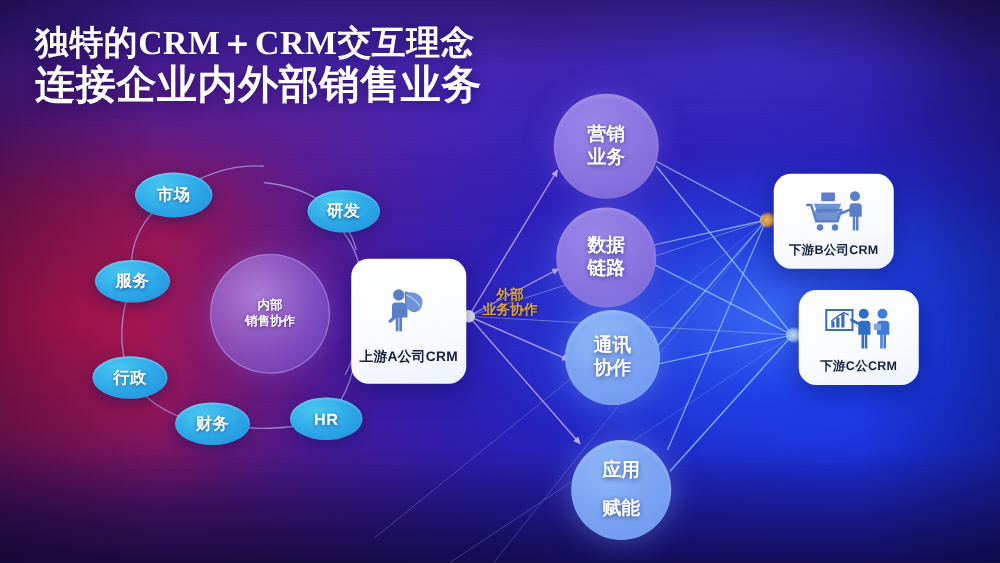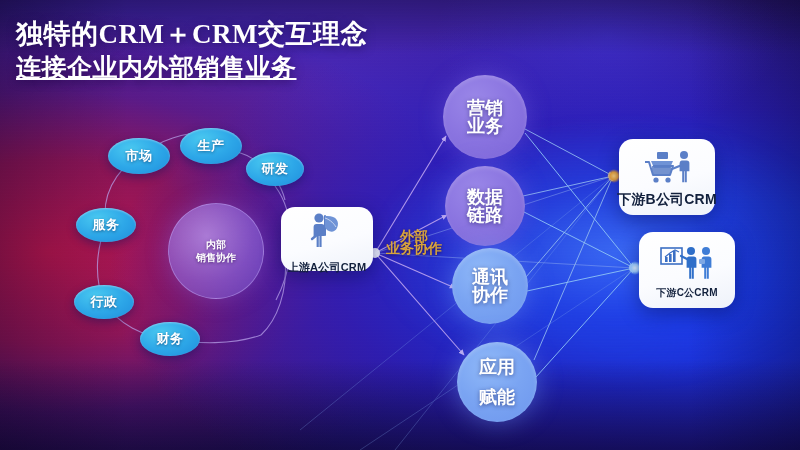--- a/index.html
+++ b/index.html
@@ -42,32 +42,32 @@
   }
   .bg-noise{
     position:absolute;inset:0;
     opacity:.10;
     background-image:
       repeating-linear-gradient(0deg, rgba(255,255,255,.05) 0px, rgba(255,255,255,.05) 1px, rgba(0,0,0,0) 1px, rgba(0,0,0,0) 3px);
   }
 
   
   .title{
-    position:absolute;left:16px;top:18px;
+    position:absolute;left:28px;top:18px;
     color:#ffffff;
     font-family:"Liberation Serif","DejaVu Serif",serif;
     font-weight:700;
     font-size:27px;
     line-height:33px;
     letter-spacing:.5px;
     text-shadow:0 2px 10px rgba(20,0,60,.55);
     white-space:nowrap;
   }
   .title .line{display:block;}
-  .title .line2{font-size:25px;text-decoration:underline;}
+  .title .line2{font-size:32px;}
 
   
   svg.overlay{position:absolute;inset:0;width:800px;height:450px;overflow:visible;}
 
   
   .enode{
     position:absolute;
     display:flex;align-items:center;justify-content:center;
     border-radius:50%;
     color:#ffffff;
@@ -88,21 +88,21 @@
     border:1px solid rgba(200,175,250,.45);
     box-shadow:0 0 22px rgba(150,110,230,.35);
     text-shadow:0 1px 3px rgba(40,0,70,.6);
   }
 
   
   .mcircle{
     position:absolute;
     display:flex;flex-direction:column;align-items:center;justify-content:center;
     border-radius:50%;
-    color:#ffffff;font-weight:700;font-size:18px;line-height:18px;
+    color:#ffffff;font-weight:700;font-size:15px;line-height:18px;
     text-align:center;
     text-shadow:0 1px 4px rgba(10,10,70,.5);
   }
   .mc-purple{
     background:radial-gradient(circle at 38% 30%, #9a87e8 0%, #8a74e0 50%, #7c66d8 100%);
     box-shadow:0 0 24px rgba(130,105,230,.40), inset 0 2px 4px rgba(255,255,255,.18);
   }
   .mc-blue{
     background:radial-gradient(circle at 38% 30%, #8fb8f8 0%, #7aa4f2 48%, #6d96ee 100%);
     box-shadow:0 0 26px rgba(120,160,250,.45), inset 0 2px 4px rgba(255,255,255,.22);
@@ -118,21 +118,21 @@
   }
   .card .cicon{display:flex;align-items:center;justify-content:center;}
   .card .clabel{
     color:#12203c;font-weight:700;letter-spacing:.2px;white-space:nowrap;
   }
 
   
   .goldlabel{
     position:absolute;
     color:#d8a33c;
-    font-weight:700;font-size:14px;line-height:12px;
+    font-weight:700;font-size:11px;line-height:12px;
     text-align:center;
     text-shadow:0 1px 3px rgba(30,10,60,.8);
     white-space:nowrap;
   }
 </style>
 </head>
 <body>
 
 <div id="stage">
 
@@ -213,40 +213,40 @@
     <circle cx="614" cy="176" r="7" fill="url(#hotspotGold)"></circle>
     <circle cx="635" cy="268" r="7" fill="url(#hotspotBlue)"></circle>
     <circle cx="375" cy="253" r="5" fill="#f4f7ff" opacity="0.92"></circle>
   </svg>
 
   <div class="hub" style="left:168px;top:203px;width:94px;height:94px;">
     <span>内部</span>
     <span>销售协作</span>
   </div>
 
-  <div class="enode" style="left:180px;top:128px;width:62px;height:36px;">
-      <span>生产</span>
-    </div>
   <div class="enode" style="left:246px;top:152px;width:58px;height:34px;">
       <span>研发</span>
     </div>
   <div class="enode" style="left:108px;top:138px;width:62px;height:36px;">
       <span>市场</span>
     </div>
   <div class="enode" style="left:76px;top:208px;width:60px;height:34px;align-items:center;">
       <span>服务</span>
     </div>
   <div class="enode" style="left:74px;top:285px;width:60px;height:34px;">
       <span>行政</span>
     </div>
   <div class="enode" style="left:140px;top:322px;width:60px;height:34px;align-items:center;">
       <span>财务</span>
     </div>
-
-  <div class="card" style="left:281px;top:207px;width:92px;height:64px;">
+  <div class="enode" style="left:232px;top:318px;width:58px;height:34px;">
+      <span>HR</span>
+    </div>
+
+  <div class="card" style="left:281px;top:207px;width:92px;height:100px;">
     <div class="cicon" style="margin-top:6px;">
       <svg width="46" height="46" viewBox="0 0 46 46">
         <circle cx="15" cy="9" r="4.6" fill="#5b7fc7"></circle>
         <path d="M12.6,15 h5 a3,3 0 0 1 3,3 v9 h-3 v11 h-2.2 v-11 h-0.6 v11 h-2.2 v-11 h-3 v-9 a3,3 0 0 1 3,-3 z" fill="#5b7fc7"></path>
         <path d="M20,20 L8,30" stroke="#5b7fc7" stroke-width="2.4" stroke-linecap="round" fill="none"></path>
         <path d="M21,26 L21,7" stroke="#5b7fc7" stroke-width="2" stroke-linecap="round"></path>
         <path d="M21,7 C32,6 36,12 33,19 C30,25 23,23 21,18 Z" fill="#6f93d6"></path>
         <path d="M21,9 C27,11 30,15 32,18" stroke="#ffffff" stroke-width="1" fill="none" opacity=".6"></path>
       </svg>
     </div>
@@ -266,40 +266,40 @@
   <div class="mcircle mc-purple" style="left:445px;top:166px;width:80px;height:80px;text-align:right;">
     <span>数据</span>
     <span>链路</span>
   </div>
 
   <div class="mcircle mc-blue" style="left:452px;top:248px;width:76px;height:76px;">
     <span>通讯</span>
     <span>协作</span>
   </div>
 
-  <div class="mcircle mc-blue" style="left:457px;top:342px;width:80px;height:80px;gap:12px;">
+  <div class="mcircle mc-blue" style="left:457px;top:352px;width:80px;height:80px;gap:12px;">
     <span>应用</span>
     <span>赋能</span>
   </div>
 
   <div class="card" style="left:619px;top:139px;width:96px;height:76px;">
     <div class="cicon" style="margin-top:3px;">
       <svg width="54" height="40" viewBox="0 0 54 40">
         <rect x="17" y="3" width="11" height="7" rx="1" fill="#5b7fc7"></rect>
         <path d="M11,12 h22 l-3,7 h-16 z" fill="#6f93d6"></path>
         <path d="M5,13 h4 l4,13 h17 l3,-9 h-20" fill="none" stroke="#5b7fc7" stroke-width="2" stroke-linejoin="round"></path>
         <rect x="12" y="17" width="19" height="9" fill="#5b7fc7" opacity=".85"></rect>
         <circle cx="16" cy="31" r="2.6" fill="#5b7fc7"></circle>
         <circle cx="28" cy="31" r="2.6" fill="#5b7fc7"></circle>
         <circle cx="44" cy="6" r="4" fill="#5b7fc7"></circle>
         <path d="M41.6,11.5 h5 a2.8,2.8 0 0 1 2.8,2.8 v8 h-2.6 v11 h-2 v-11 h-0.6 v11 h-2 v-11 h-2.6 v-8 a2.8,2.8 0 0 1 2,-2.8 z" fill="#5b7fc7"></path>
         <path d="M42,16 L32,20" stroke="#5b7fc7" stroke-width="2.2" stroke-linecap="round"></path>
       </svg>
     </div>
-    <div class="clabel" style="font-size:14px;margin-top:2px;">下游B公司CRM</div>
+    <div class="clabel" style="font-size:10px;margin-top:2px;">下游B公司CRM</div>
   </div>
 
   <div class="card" style="left:639px;top:232px;width:96px;height:76px;">
     <div class="cicon" style="margin-top:3px;">
       <svg width="58" height="40" viewBox="0 0 58 40">
         <rect x="3" y="4" width="21" height="16" fill="none" stroke="#3b6fc4" stroke-width="1.6"></rect>
         <rect x="7" y="13" width="2.6" height="5" fill="#3b6fc4"></rect>
         <rect x="11" y="10" width="2.6" height="8" fill="#3b6fc4"></rect>
         <rect x="15" y="7" width="2.6" height="11" fill="#3b6fc4"></rect>
         <path d="M7,13 L12,9 L17,6 L21,8" fill="none" stroke="#3b6fc4" stroke-width="1.2"></path>

